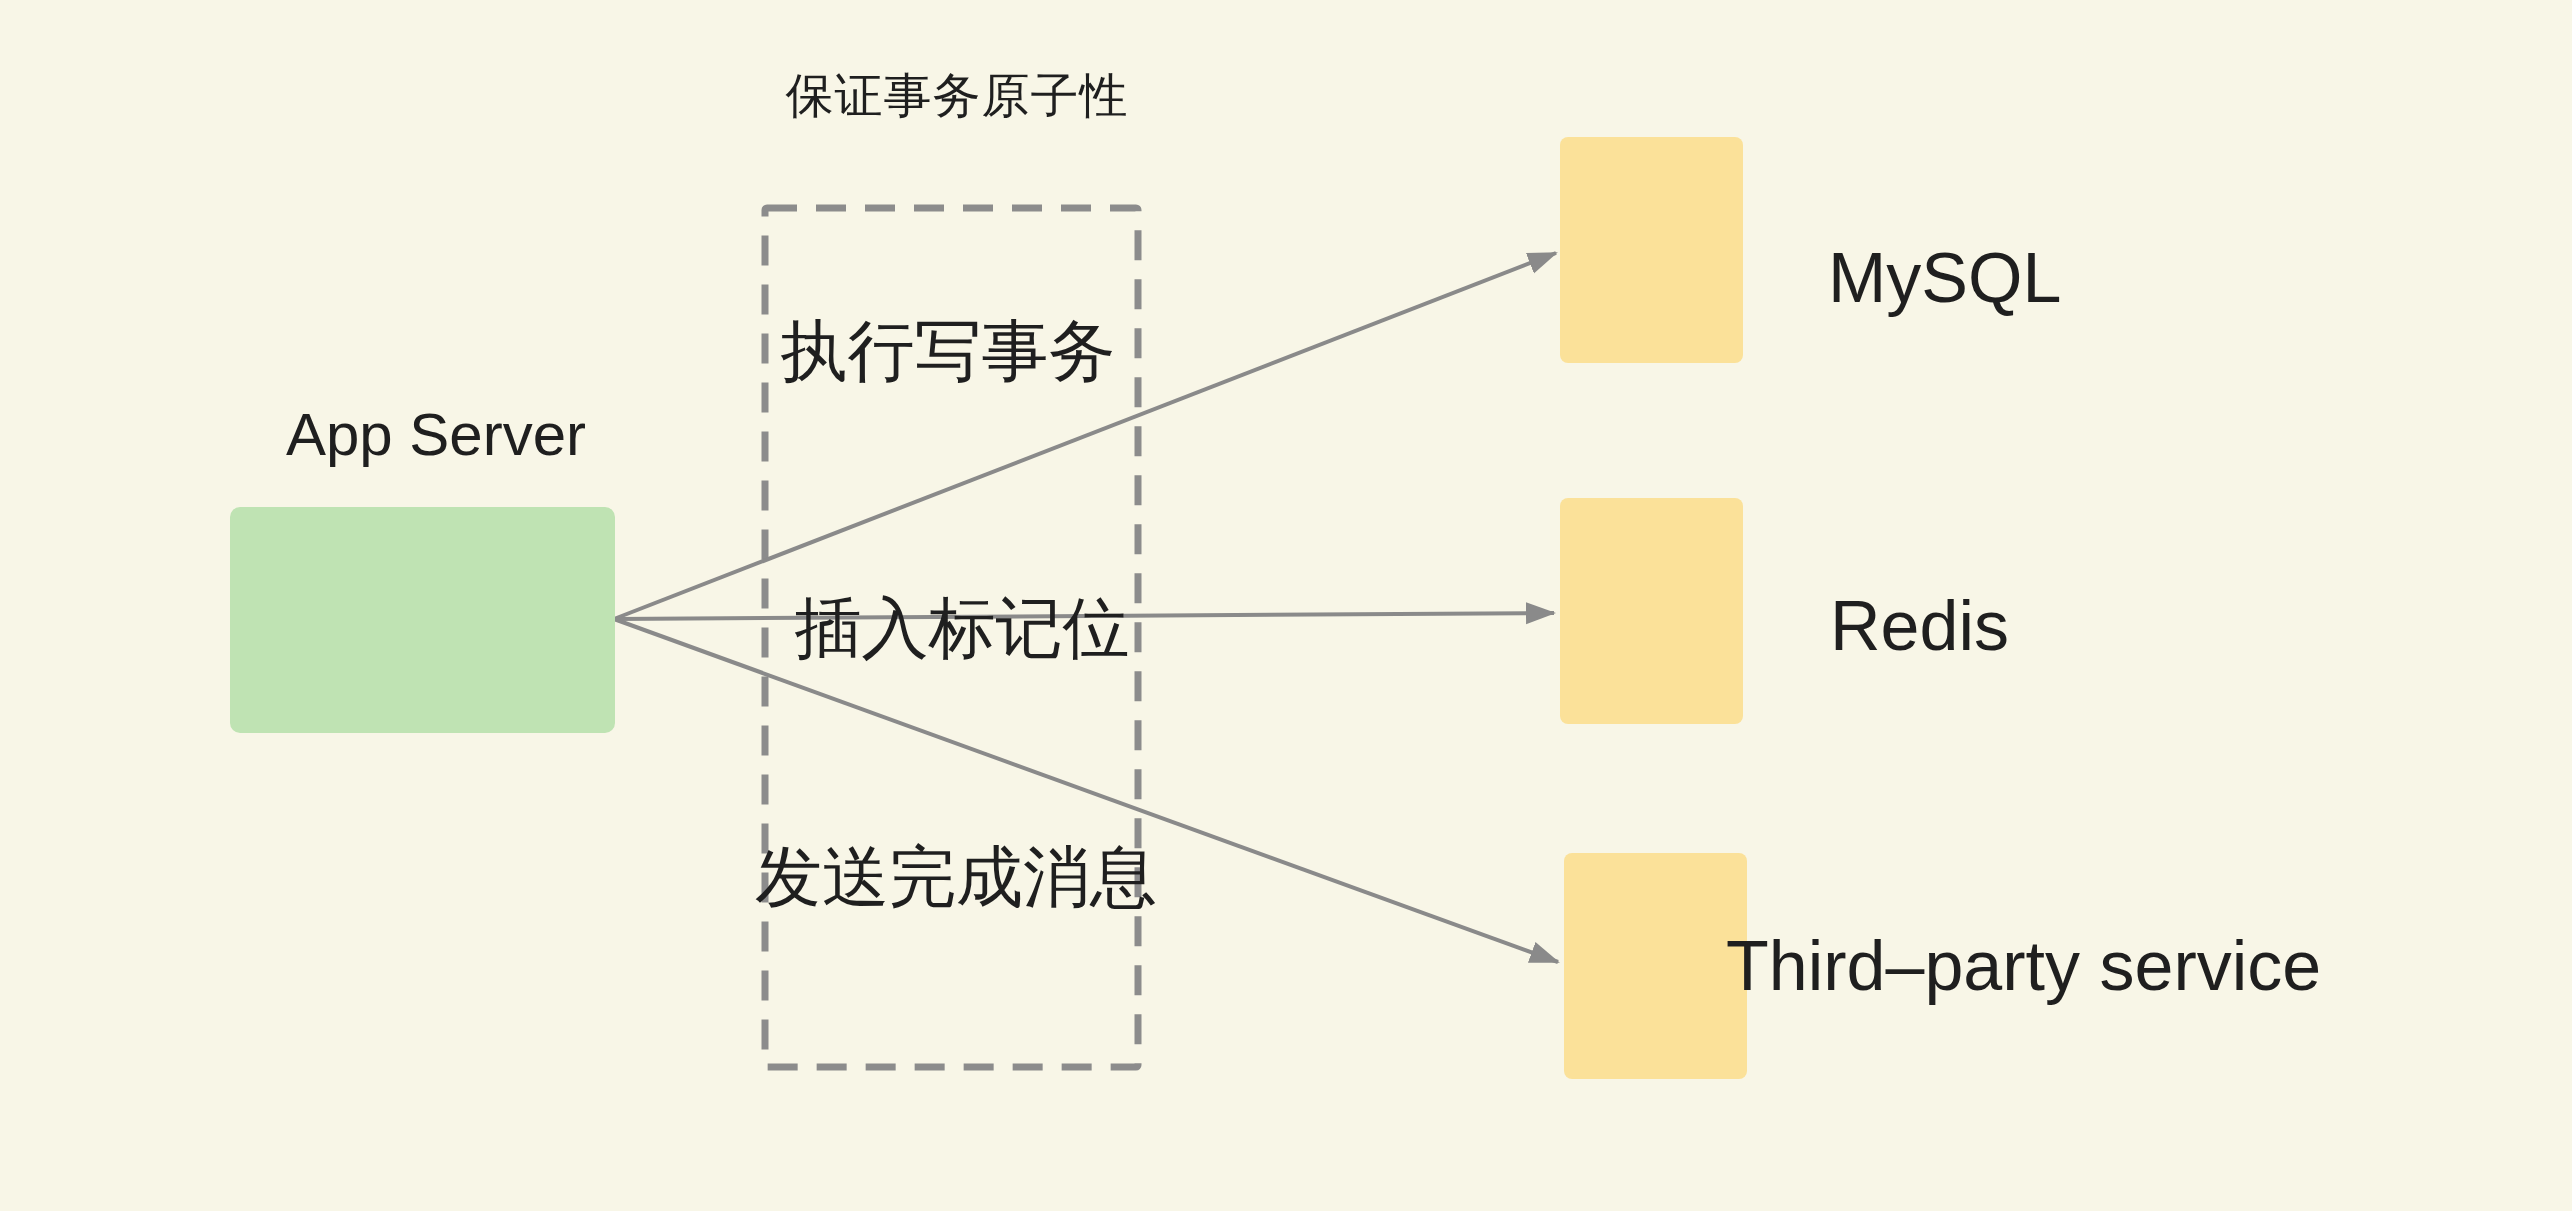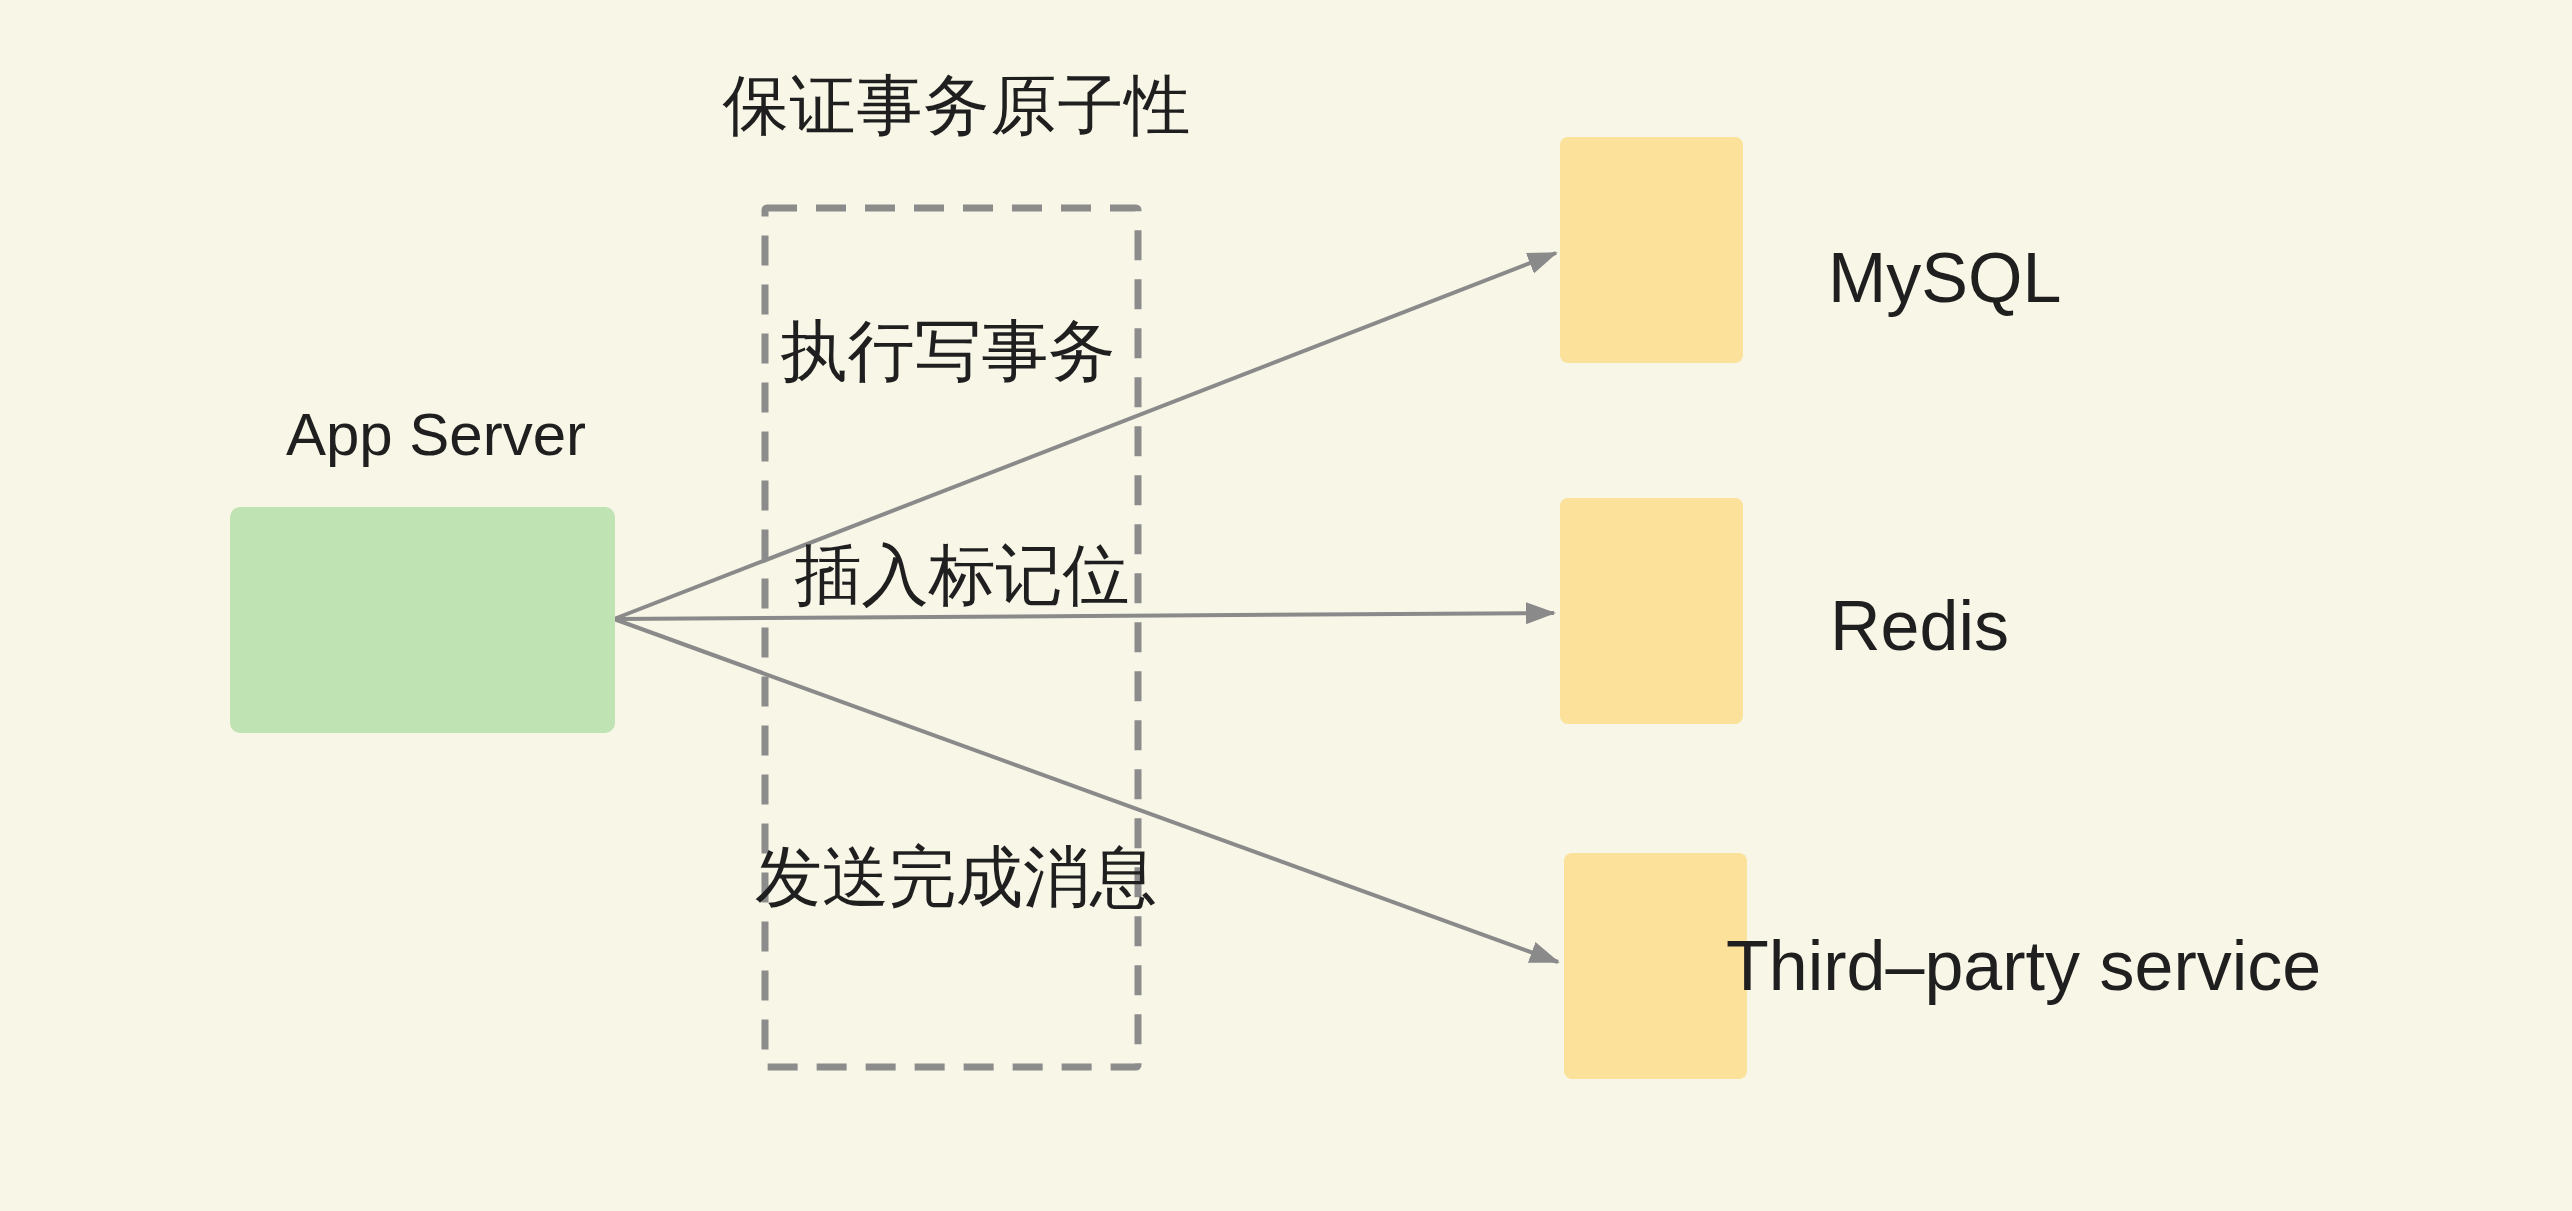--- a/index.html
+++ b/index.html
@@ -38,21 +38,21 @@
   }
   #arrowhead path{fill:var(--line);}
   .label{
     position:absolute;
     line-height:1;
     white-space:nowrap;
     color:var(--text);
   }
   .center-x{transform:translateX(-50%);}
   .diagram-title{
-    font-size:66px;
+    font-size:48px;
     letter-spacing:1px;
   }
   .node-caption{
     font-size:60px;
   }
   .step-label{
     font-size:67px;
   }
   .target-label{
     font-size:70px;
@@ -91,21 +91,21 @@
     <line class="edge" x1="614" y1="619" x2="1554" y2="613" marker-end="url(#arrowhead)"></line>
     <line class="edge" x1="614" y1="619" x2="1558" y2="962" marker-end="url(#arrowhead)"></line>
   </svg>
 
   <div class="label diagram-title center-x" style="left:957px;top:72px;">保证事务原子性</div>
 
   <div class="label node-caption center-x" style="left:436px;top:405px;">App Server</div>
   <div class="node app-node"></div>
 
   <div class="label step-label center-x" style="left:948px;top:317px;">执行写事务</div>
-  <div class="label step-label center-x" style="left:962px;top:541px;text-align:right;">插入标记位</div>
+  <div class="label step-label center-x" style="left:962px;top:594px;text-align:right;">插入标记位</div>
   <div class="label step-label center-x" style="left:956px;top:843px;">发送完成消息</div>
 
   <div class="node target-node" style="top:137px;"></div>
   <div class="node target-node" style="top:498px;"></div>
   <div class="node target-node" style="top:853px;left:1564px;"></div>
 
   <div class="label target-label" style="left:1828px;top:243px;">MySQL</div>
   <div class="label target-label" style="left:1830px;top:591px;">Redis</div>
   <div class="label target-label" style="left:1726px;top:931px;">Third–party service</div>
 

